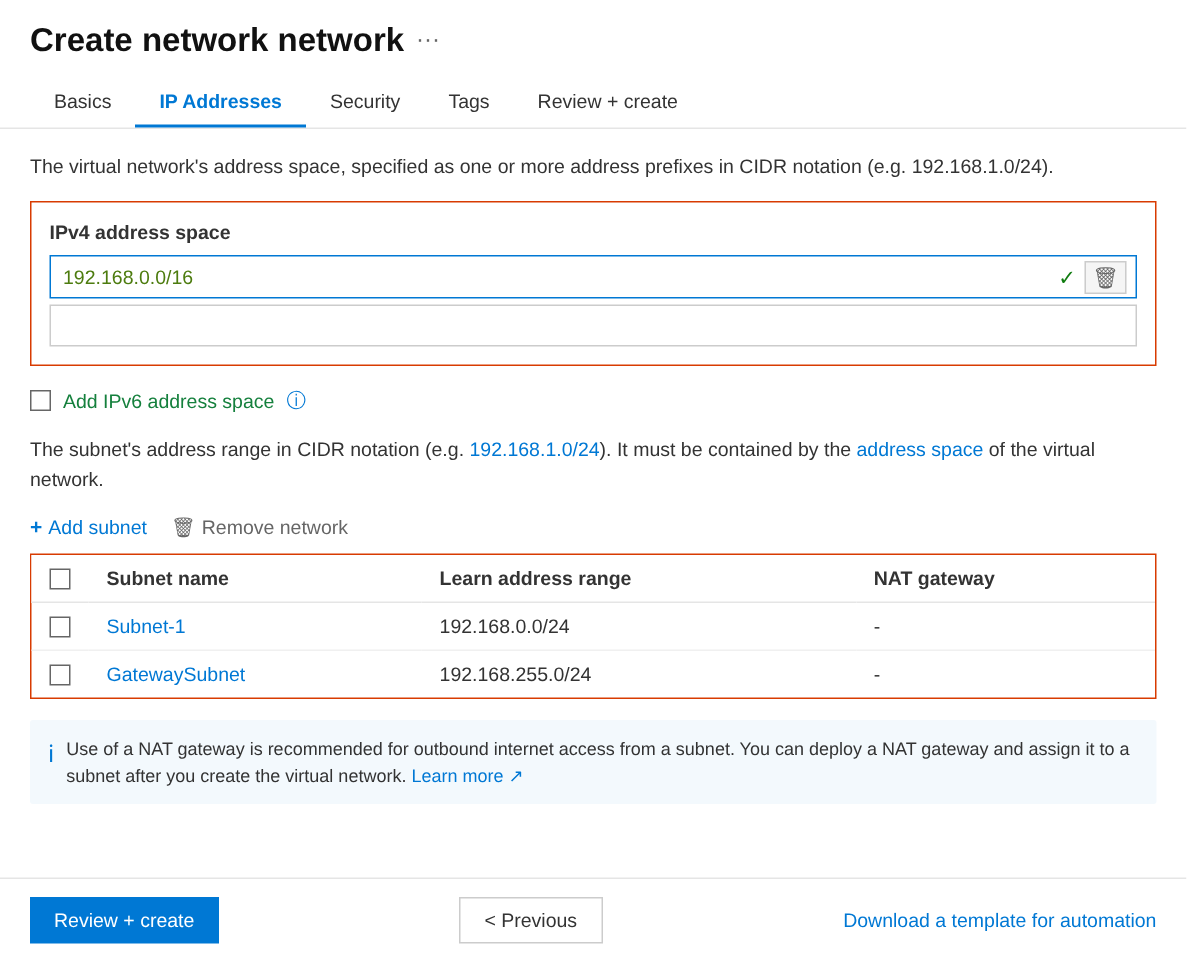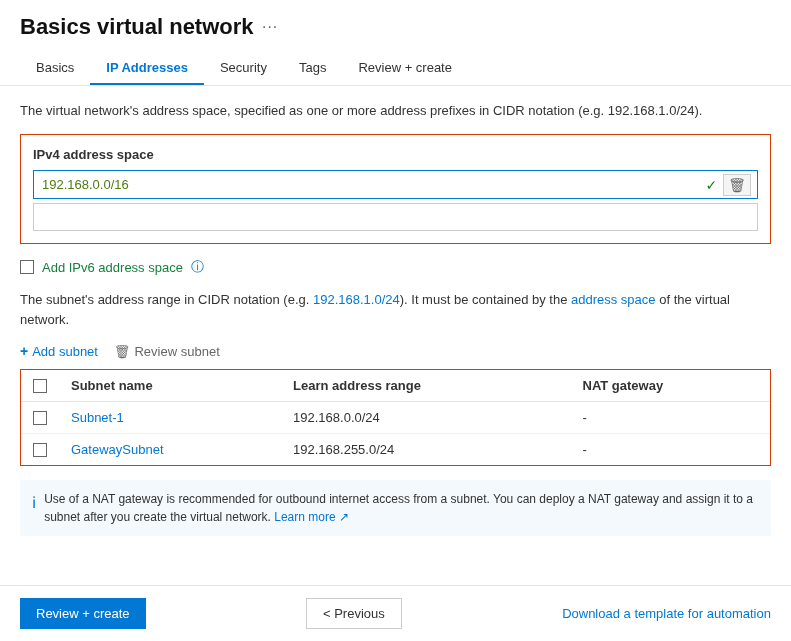--- a/index.html
+++ b/index.html
@@ -287,21 +287,21 @@
       width: 30px;
     }
   </style>
 </head>
 <body>
 
 <div class="page-container">
 
   <div class="header">
     <div class="title-row">
-      <span class="page-title">Basics virtual network</span>
+      <span class="page-title">Create network network</span>
       <span class="ellipsis-icon">···</span>
     </div>
     <div class="tabs">
       <div class="tab">
         <span>Basics</span>
       </div>
       <div class="tab active">
         <span>IP Addresses</span>
       </div>
       <div class="tab">
@@ -341,21 +341,21 @@
       The subnet's address range in CIDR notation (e.g. <span class="link-text">192.168.1.0/24</span>). It must be contained by the <span class="link-text">address space</span> of the virtual network.
     </div>
 
     <div class="subnet-actions">
       <button class="add-subnet-btn">
         <span class="plus-icon">+</span>
         <span>Add subnet</span>
       </button>
       <button class="remove-subnet-btn">
         <span class="trash-icon">🗑</span>
-        <span>Review subnet</span>
+        <span>Remove network</span>
       </button>
     </div>
 
     <div class="subnet-table-wrapper">
       <table class="subnet-table">
         <thead>
           <tr>
             <th class="th-checkbox">
               <div class="checkbox"></div>
             </th>

